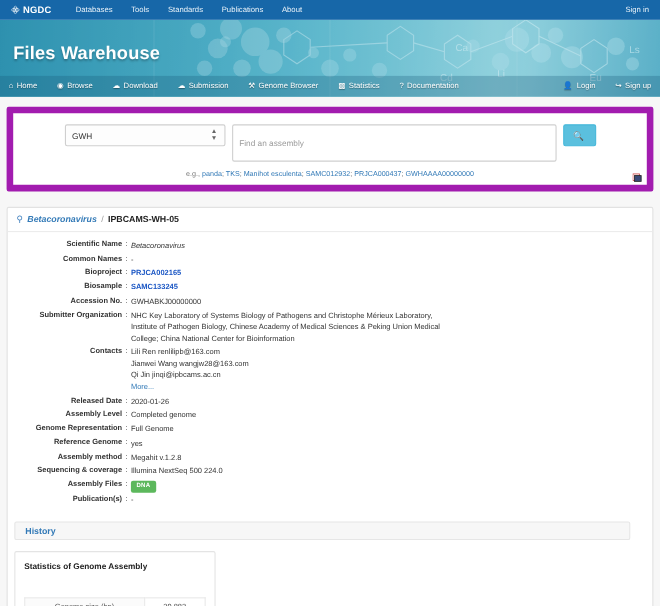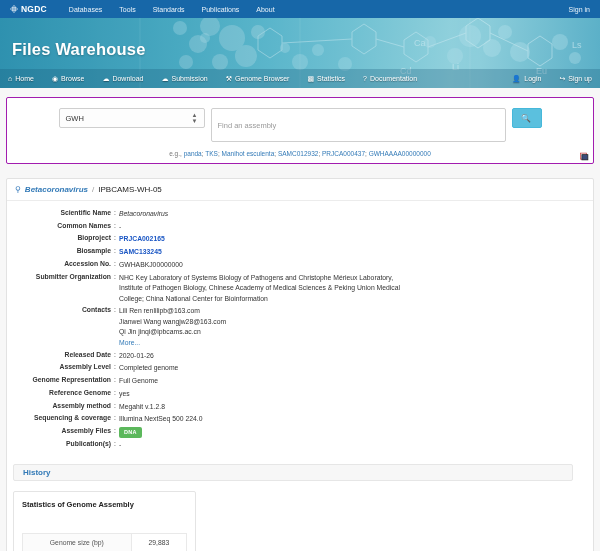--- a/index.html
+++ b/index.html
@@ -55,21 +55,21 @@
   .bn-item { display: flex; align-items: center; gap: 3px; margin-right: 18px; white-space: nowrap;
              text-shadow: 0 1px 1px rgba(0,0,0,.35); }
   .bn-right { margin-left: auto; display: flex; align-items: center; }
   .bn-right .bn-item { margin-right: 0; margin-left: 18px; }
   .ico { display: inline-block; line-height: 1; font-size: 7px; }
 
   
   .search-card {
     margin: 9px 6px 0 6px;
     background: #ffffff;
-    border: 1px solid #a21caf;
+    border: 6px solid #a21caf;
     border-radius: 2px;
     padding: 10px 8px 6px 8px;
     position: relative;
   }
   .search-row { display: flex; justify-content: center; align-items: stretch; gap: 6px; }
   .sel {
     width: 146px; height: 20px;
     border: 1px solid #cfcfcf; border-radius: 2px;
     background: #fdfdfd;
     font-size: 7.5px; color: #333;
@@ -107,21 +107,21 @@
   }
   .crumb {
     border-bottom: 1px solid #ececec;
     padding: 6px 8px;
     font-size: 8px;
     display: flex; align-items: center; gap: 4px;
   }
   .crumb .tree-ico { color: #3b7dbd; font-size: 8px; }
   .crumb .sp { color: #337ab7; font-style: italic; font-weight: bold; }
   .crumb .sep { color: #999; }
-  .crumb .cur { color: #222; font-weight: normal; }
+  .crumb .cur { color: #222; font-weight: bold; }
 
   .meta { padding: 8px 0 0 0; font-size: 6.8px; color: #333; }
   .mrow { display: flex; align-items: flex-start; margin-bottom: 2.2px; }
   .mlabel {
     width: 104px; min-width: 104px; text-align: right;
     font-weight: bold; color: #333; white-space: nowrap;
   }
   .mcolon { width: 8px; min-width: 8px; text-align: center; color: #333; }
   .mval { color: #333; line-height: 1.55; }
   .mval.ital { font-style: italic; }

